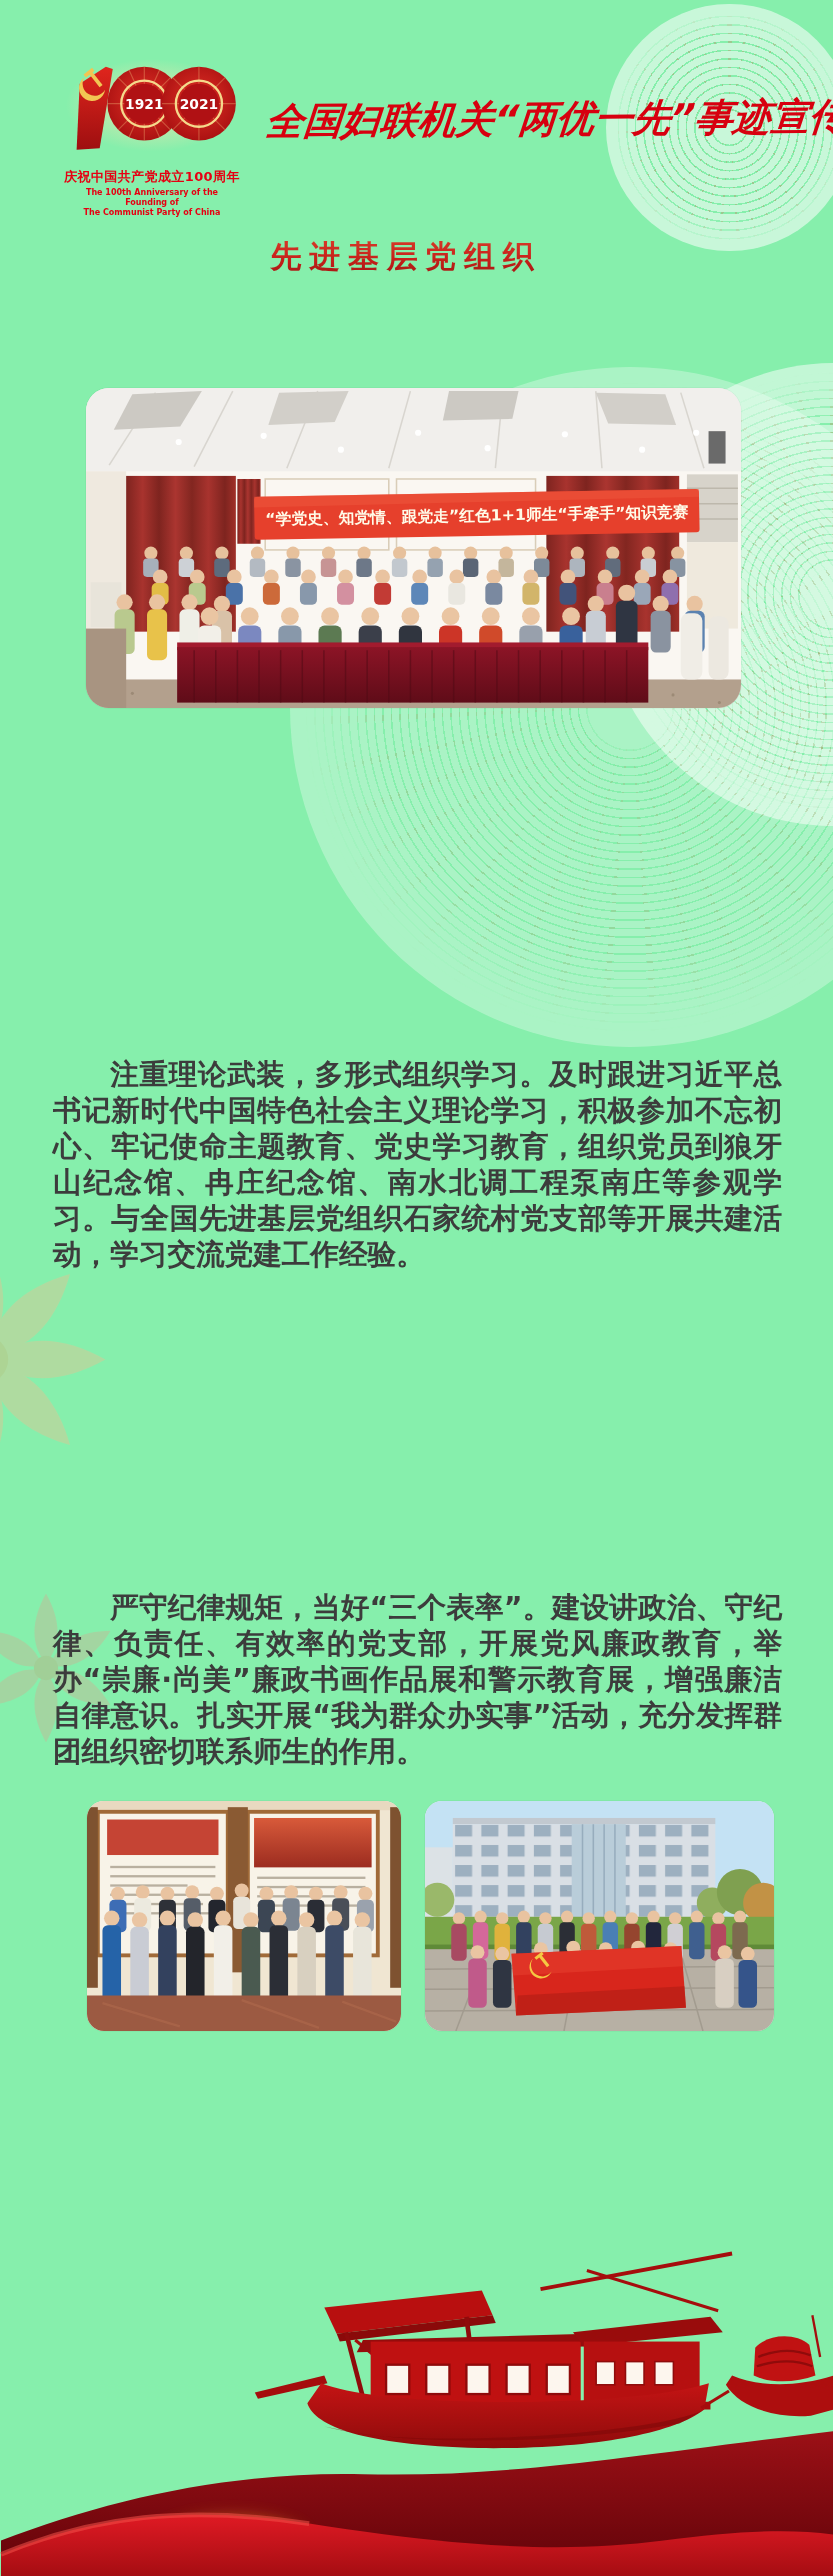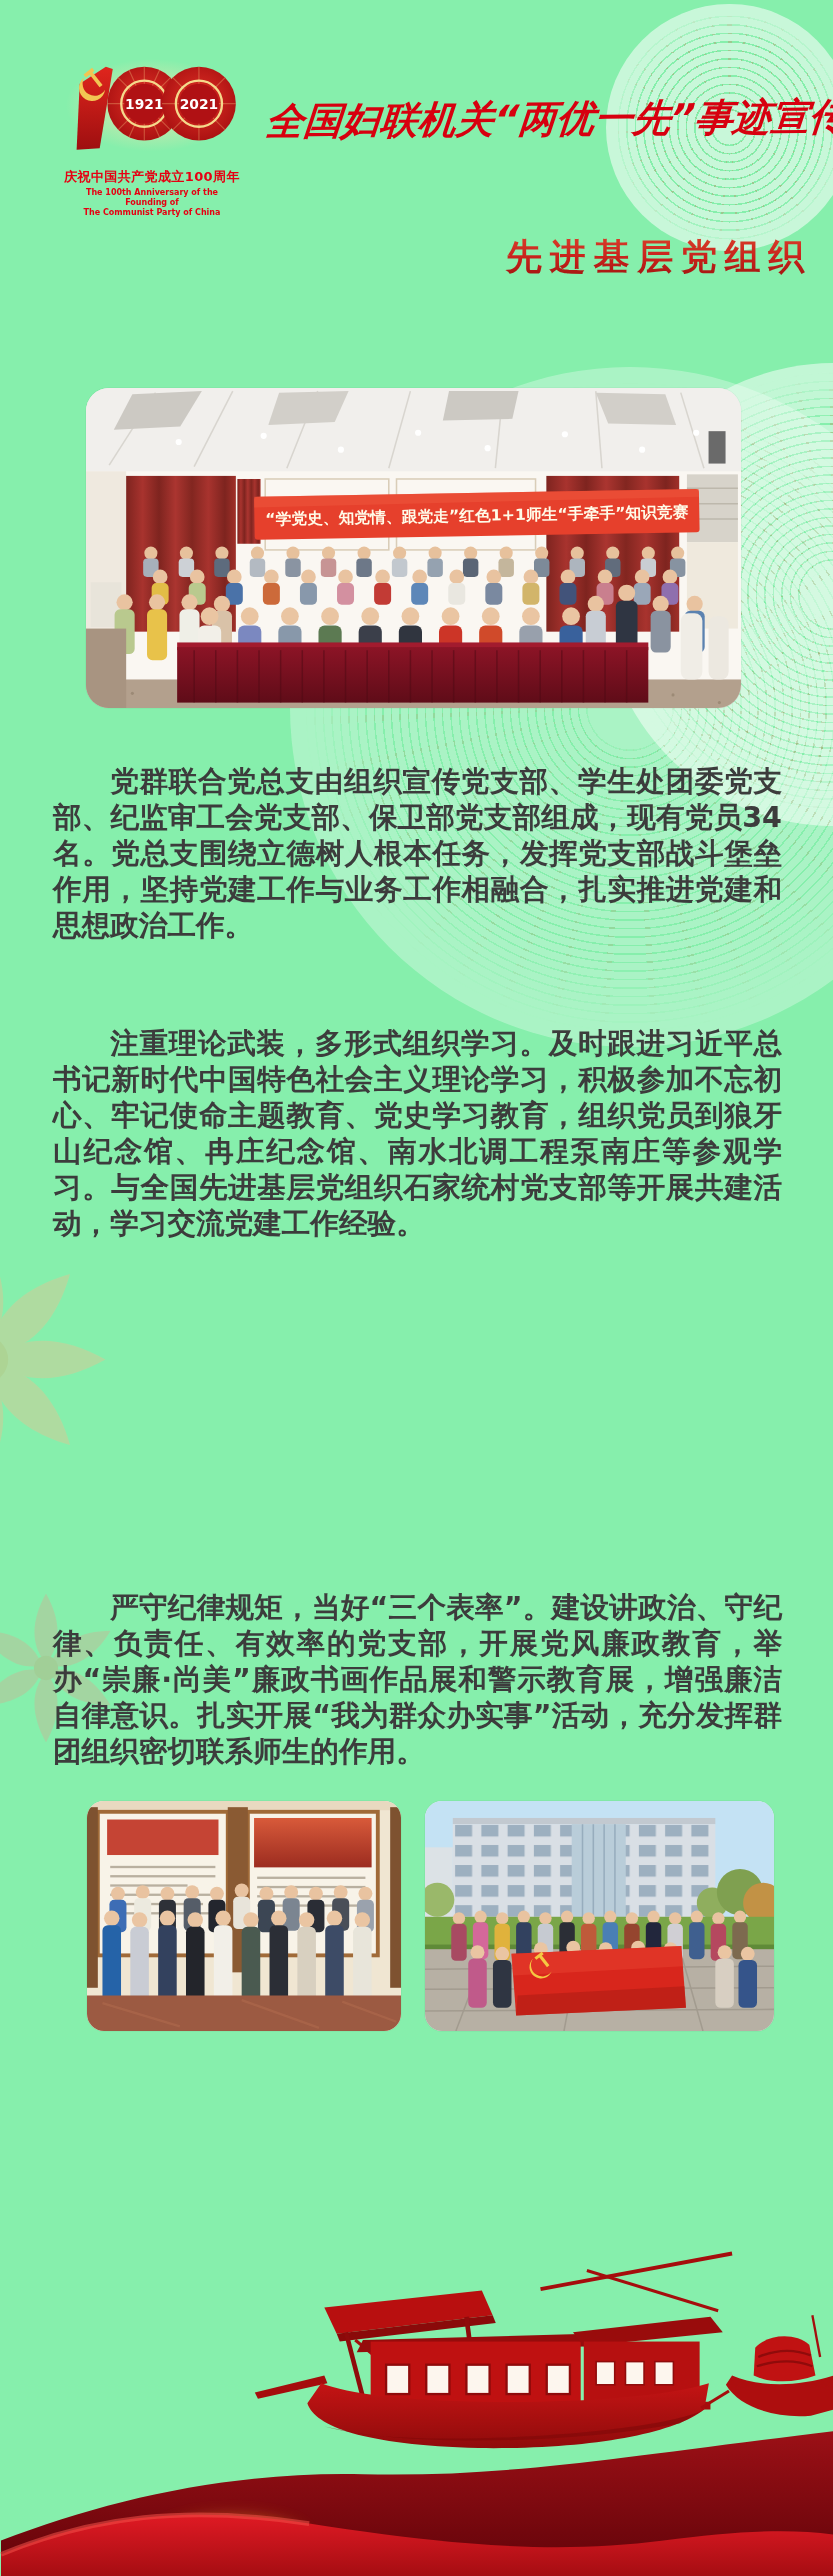--- a/index.html
+++ b/index.html
@@ -17,36 +17,36 @@
   .burst-mid{left:290px;top:367px;width:680px;height:680px;opacity:.3;}
   .flower{position:absolute;pointer-events:none;}
   
   .logo-block{position:absolute;left:64px;top:56px;width:176px;text-align:center;}
   .logo-caption-cn{margin-top:9px;font-size:13px;font-weight:700;color:#e60012;letter-spacing:0.4px;white-space:nowrap;}
   .logo-caption-en{margin-top:1.5px;font-size:8px;line-height:1.3;font-weight:700;color:#e60012;text-align:center;}
   .slogan{position:absolute;left:266px;top:94px;width:552px;white-space:nowrap;
     font-size:38px;font-weight:700;color:#d7000f;transform:skewX(-5deg) rotate(-.5deg);
     font-style:italic;letter-spacing:0px;}
   
-  .main-title{position:absolute;left:0;top:227px;width:812px;text-align:right;
-    font-size:36px;line-height:59px;font-weight:900;letter-spacing:7.7px;color:#c6201a;}
+  .main-title{position:absolute;left:0;top:227px;width:812px;text-align:center;
+    font-size:31px;line-height:59px;font-weight:900;letter-spacing:7.7px;color:#c6201a;}
   @supports (-webkit-background-clip:text){
     .main-title{background:linear-gradient(180deg,#e04a31 0%,#c6201a 55%,#8e120e 100%);
       -webkit-background-clip:text;background-clip:text;color:transparent;}}
   
   .photo-card{position:absolute;border-radius:23px;overflow:hidden;background:#eee;
     box-shadow:0 0 0 0.8px rgba(0,0,0,.04);}
   .photo-1{left:86px;top:388px;width:655px;height:320px;}
   .photo-2{left:87px;top:1801px;width:314px;height:230px;border-radius:17px;}
   .photo-3{left:425px;top:1801px;width:349px;height:230px;border-radius:17px;}
   .photo-card svg{display:block;width:100%;height:100%;}
   
   .para{position:absolute;left:53px;width:729px;font-size:28.6px;line-height:36px;
     font-weight:700;color:#3c3c3c;text-align:justify;text-indent:2em;margin:0;}
-  .para-1{top:763px;}  .para-2{top:1025px;}  .para-3{top:1313px;}
+  .para-1{top:763px;}  .para-2{top:1056px;}  .para-3{top:1313px;}
   .para-4{top:1589px;} .para-5{top:2066px;}
   
   .boat-art{position:absolute;left:0;top:2224px;width:834px;height:232px;}
   .wave-art{position:absolute;left:0;top:2425px;width:834px;height:151px;}
 </style>
 </head>
 <body>
 
 <div class="page">
 
@@ -351,21 +351,20 @@
           <line x1="560" y1="340" x2="560" y2="408"></line>
         <line x1="588" y1="340" x2="588" y2="408"></line>
           <line x1="616" y1="340" x2="616" y2="408"></line>
         <line x1="644" y1="340" x2="644" y2="408"></line>
           <line x1="672" y1="340" x2="672" y2="408"></line>
         <line x1="700" y1="340" x2="700" y2="408"></line>
       </g>
     </svg>
   </div>
 
-  <p class="para para-1">党群联合党总支由组织宣传党支部、学生处团委党支部、纪监审工会党支部、保卫部党支部组成，现有党员34名。党总支围绕立德树人根本任务，发挥党支部战斗堡垒作用，坚持党建工作与业务工作相融合，扎实推进党建和思想政治工作。</p>
   <p class="para para-2">注重理论武装，多形式组织学习。及时跟进习近平总书记新时代中国特色社会主义理论学习，积极参加不忘初心、牢记使命主题教育、党史学习教育，组织党员到狼牙山纪念馆、冉庄纪念馆、南水北调工程泵南庄等参观学习。与全国先进基层党组织石家统村党支部等开展共建活动，学习交流党建工作经验。</p>
   <p class="para para-4">严守纪律规矩，当好“三个表率”。建设讲政治、守纪律、负责任、有效率的党支部，开展党风廉政教育，举办“崇廉·尚美”廉政书画作品展和警示教育展，增强廉洁自律意识。扎实开展“我为群众办实事”活动，充分发挥群团组织密切联系师生的作用。</p>
 
   <div class="photo-card photo-2">
     <svg viewBox="0 0 406 298" preserveAspectRatio="none">
       <defs>
         <linearGradient id="artG" x1="0" y1="0" x2="0" y2="1">
           <stop offset="0%" stop-color="#d85a3a"></stop>
             <stop offset="100%" stop-color="#9c2c20"></stop>
         </linearGradient>

